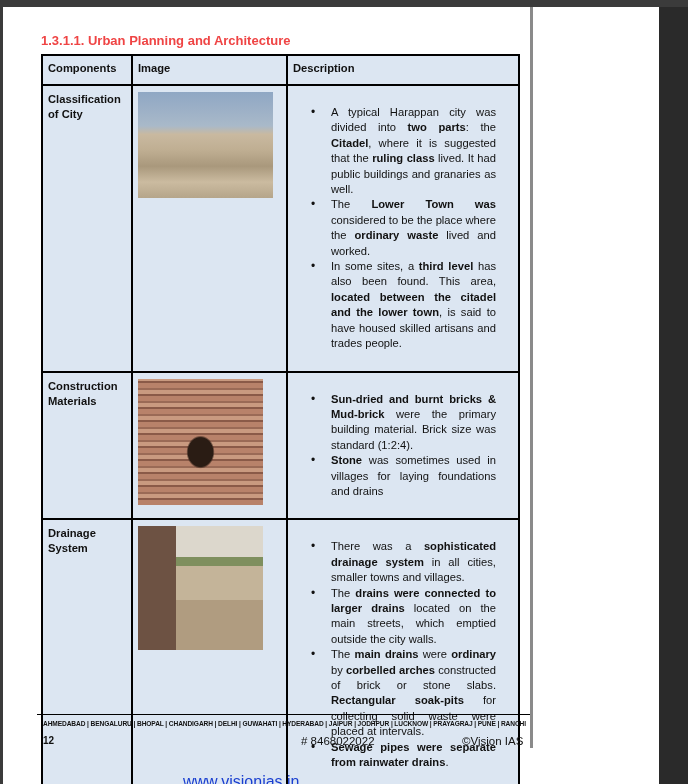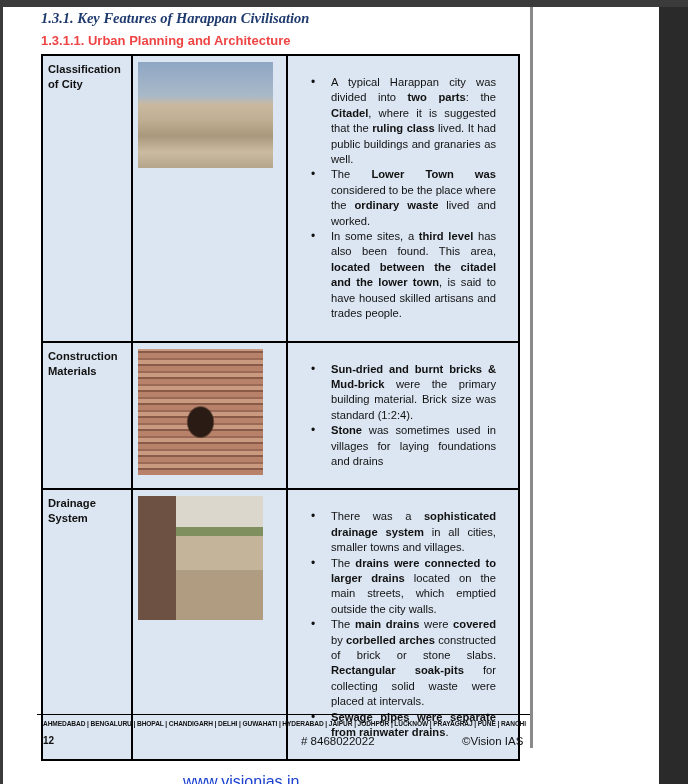--- a/index.html
+++ b/index.html
@@ -69,25 +69,29 @@
 </style>
 </head>
 <body>
 
 <div class="topbar"></div>
 <div class="right-shadow"></div>
 
 <div class="page">
   <div class="vrule"></div>
 
-  <div class="h1">1.3.1. Key Features of Harappan Civilisation</div>
   <div class="h2">1.3.1.1. Urban Planning and Architecture</div>
 
   <table class="main">
     <tbody>
+        <tr>
+      <th>Components</th>
+      <th>Image</th>
+      <th>Description</th>
+    </tr>
     <tr class="row1">
       <td class="c1">Classification of City</td>
       <td class="c2">
         <div class="photo ph1"></div>
       </td>
       <td class="c3">
         <ul class="desc">
               <li><span>A typical Harappan city was divided into </span><b>two parts</b><span>: the </span><b>Citadel</b><span>, where it is suggested that the </span><b>ruling class</b><span> lived. It had public buildings and granaries as well.</span></li>
               <li><span>The </span><b>Lower Town was</b><span> considered to be the place where the </span><b>ordinary waste</b><span> lived and worked.</span></li>
               <li><span>In some sites, a </span><b>third level</b><span> has also been found. This area, </span><b>located between the citadel and the lower town</b><span>, is said to have housed skilled artisans and trades people.</span></li>
@@ -108,21 +112,21 @@
     </tr>
     <tr class="row3">
       <td class="c1">Drainage System</td>
       <td class="c2">
         <div class="photo ph3"></div>
       </td>
       <td class="c3">
         <ul class="desc">
               <li><span>There was a </span><b>sophisticated drainage system</b><span> in all cities, smaller towns and villages.</span></li>
               <li><span>The </span><b>drains were connected to larger drains</b><span> located on the main streets, which emptied outside the city walls.</span></li>
-              <li><span>The </span><b>main drains</b><span> were </span><b>covered</b><span> by </span><b>corbelled arches</b><span> constructed of brick or stone slabs. </span><b>Rectangular soak-pits</b><span> for collecting solid waste were placed at intervals.</span></li>
+              <li><span>The </span><b>main drains</b><span> were </span><b>ordinary</b><span> by </span><b>corbelled arches</b><span> constructed of brick or stone slabs. </span><b>Rectangular soak-pits</b><span> for collecting solid waste were placed at intervals.</span></li>
               <li><b>Sewage pipes were separate from rainwater drains</b><span>.</span></li>
             </ul>
       </td>
     </tr>
   </tbody>
     </table>
 
   <div class="footer-rule"></div>
   <div class="cities">AHMEDABAD | BENGALURU | BHOPAL | CHANDIGARH | DELHI | GUWAHATI | HYDERABAD | JAIPUR | JODHPUR | LUCKNOW | PRAYAGRAJ | PUNE | RANCHI</div>
   <div class="pno">12</div>

